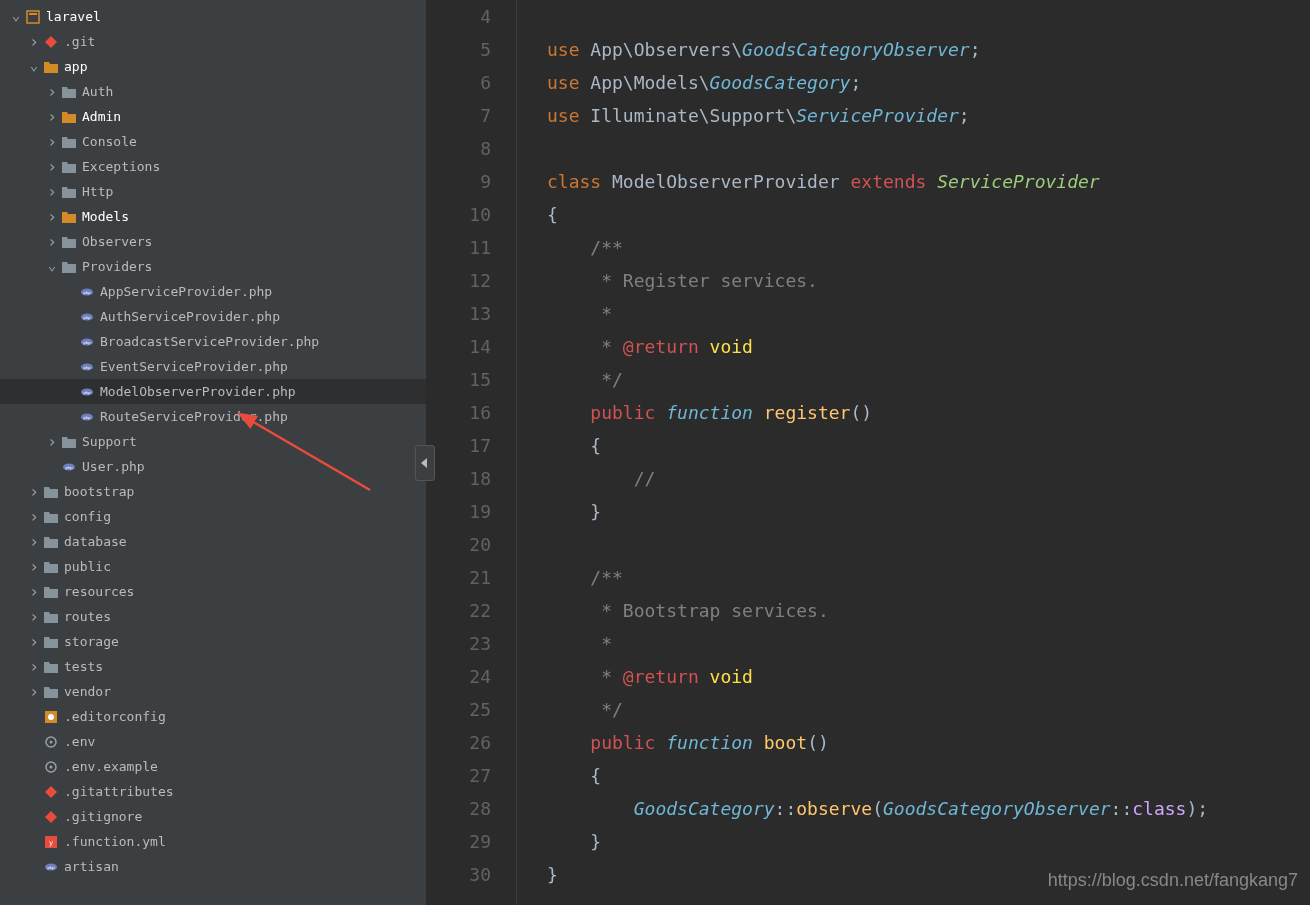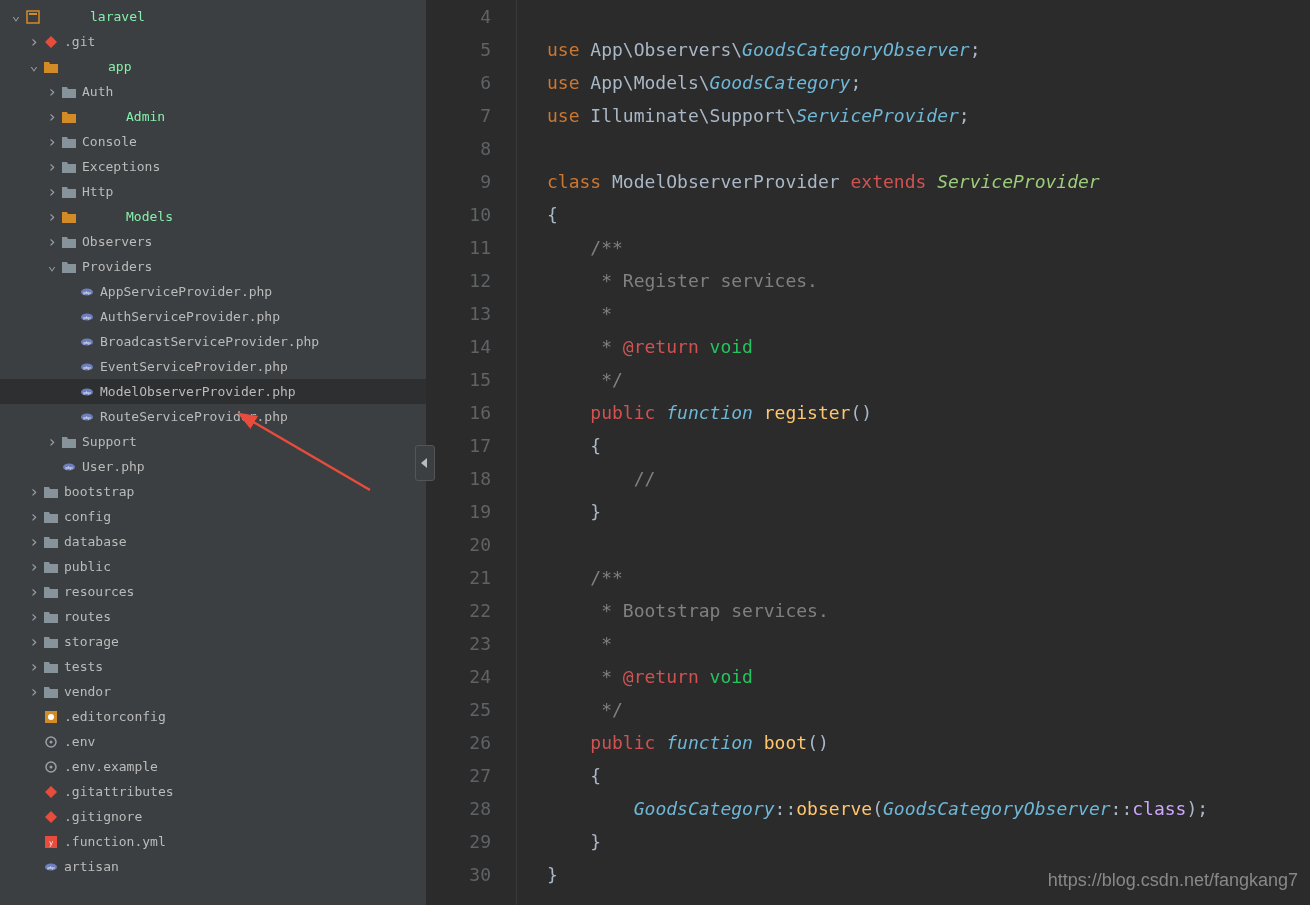--- a/index.html
+++ b/index.html
@@ -43,21 +43,21 @@
 }
 .chevron.blank { visibility: hidden; }
 .icon {
   width: 18px;
   display: inline-flex;
   justify-content: center;
   margin-right: 4px;
 }
 
 .label { color: #bbbbbb; }
-.label.orange { color: #86efac; margin-left: 44px; }
+.label.orange { color: #ffffff; }
 
 .editor {
   flex: 1;
   background: #2b2b2b;
   display: flex;
   font-size: 18px;
   line-height: 33px;
   position: relative;
 }
 .gutter {
@@ -88,21 +88,21 @@
   cursor: pointer;
   z-index: 10;
 }
 
 .tk-kw { color: #cc7832; font-weight: normal; }
 .tk-cls { color: #6fb7d6; font-style: italic; }
 .tk-cls3 { color: #9cce7a; font-style: italic; }
 .tk-plain { color: #a9b7c6; }
 .tk-comment { color: #808080; }
 .tk-tag { color: #d25252; }
-.tk-void { color: #22c55e; }
+.tk-void { color: #fde047; }
 .tk-fn { color: #ffc66d; }
 .tk-punc { color: #a9b7c6; }
 .tk-op { color: #a9b7c6; }
 .tk-static { color: #cda8ff; }
 
 .watermark {
   position: absolute;
   bottom: 8px;
   right: 12px;
   color: #888;

